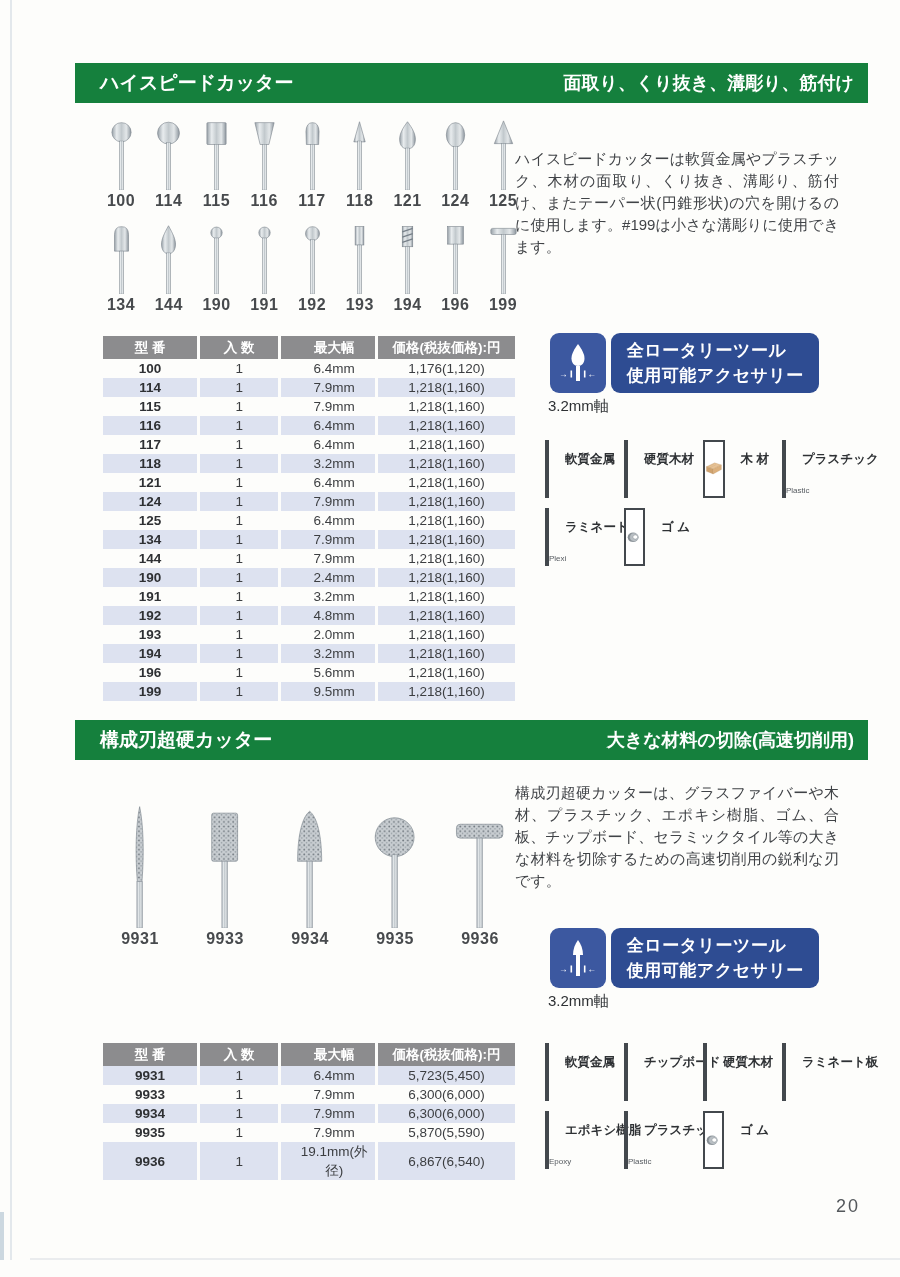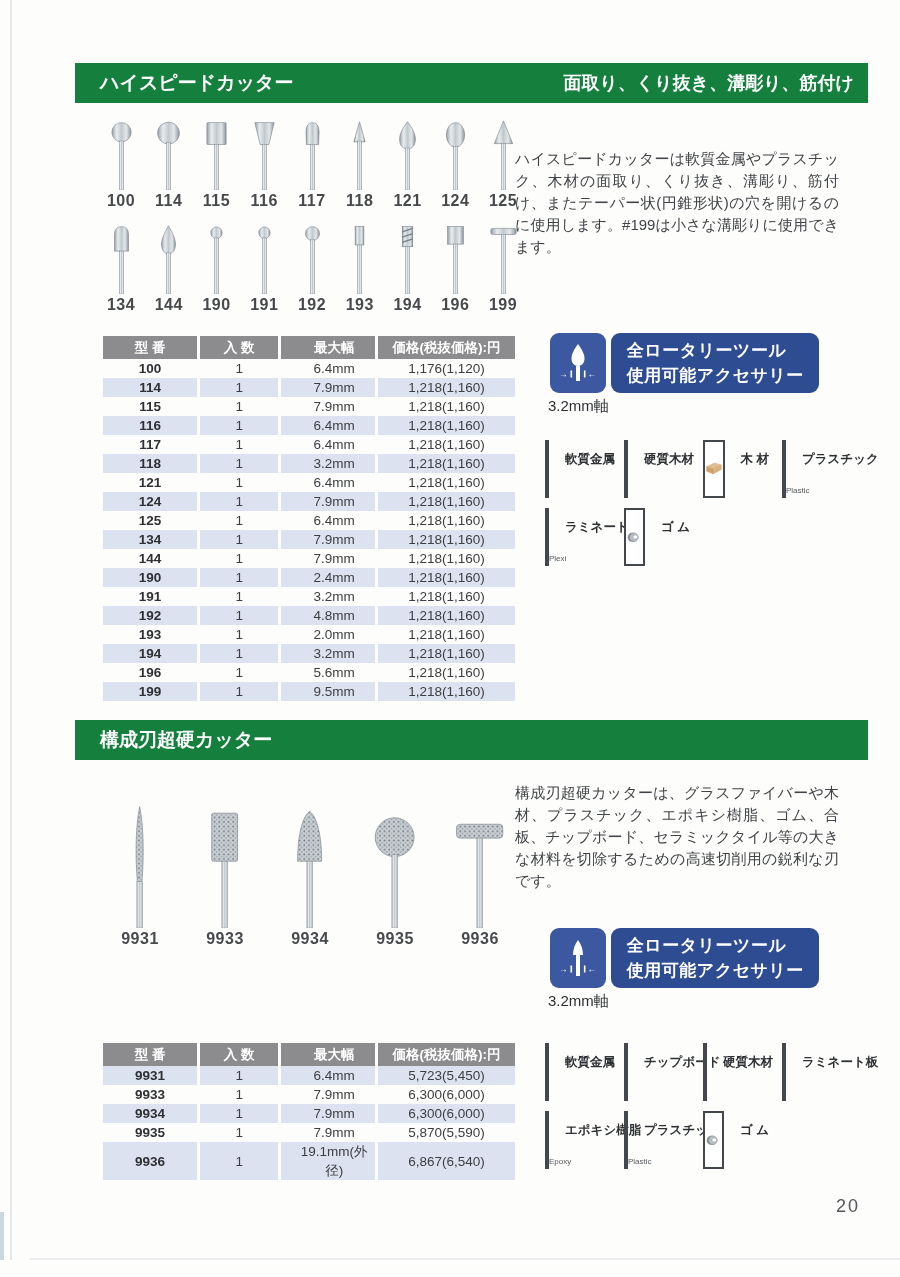--- a/index.html
+++ b/index.html
@@ -470,20 +470,21 @@
             <ellipse cx="33" cy="27" rx="8.5" ry="7.5" fill="#ffffff" stroke="#767d83" stroke-width="1.2"></ellipse>
             <path d="M10,17 Q7,28 10,39 M15,13 Q11,28 15,43" stroke="#6e757b" stroke-width="1" fill="none"></path>
           </svg>
         </div>
         <div class="mat-label">ゴ ム</div>
       </div>
     </div>
 
   <div class="section-banner" id="banner2">
     <span class="title">構成刃超硬カッター</span>
+    <span class="subtitle">大きな材料の切除(高速切削用)</span>
   </div>
   <div class="bits" id="bits2">
       <div class="bits-row">
         <div class="bit">
           <svg viewBox="0 0 64 136" aria-hidden="true">
             <g fill="url(#stipple)" stroke="#7d858d" stroke-width="0.7">
               <path d="M32,5 C36,24 37,55 34.5,86 L29.5,86 C27,55 28,24 32,5 Z"></path>
             </g>
             <rect x="29" y="86" width="6" height="50" fill="url(#metalGrad)" stroke="#89929a" stroke-width="0.5"></rect>
           </svg>

